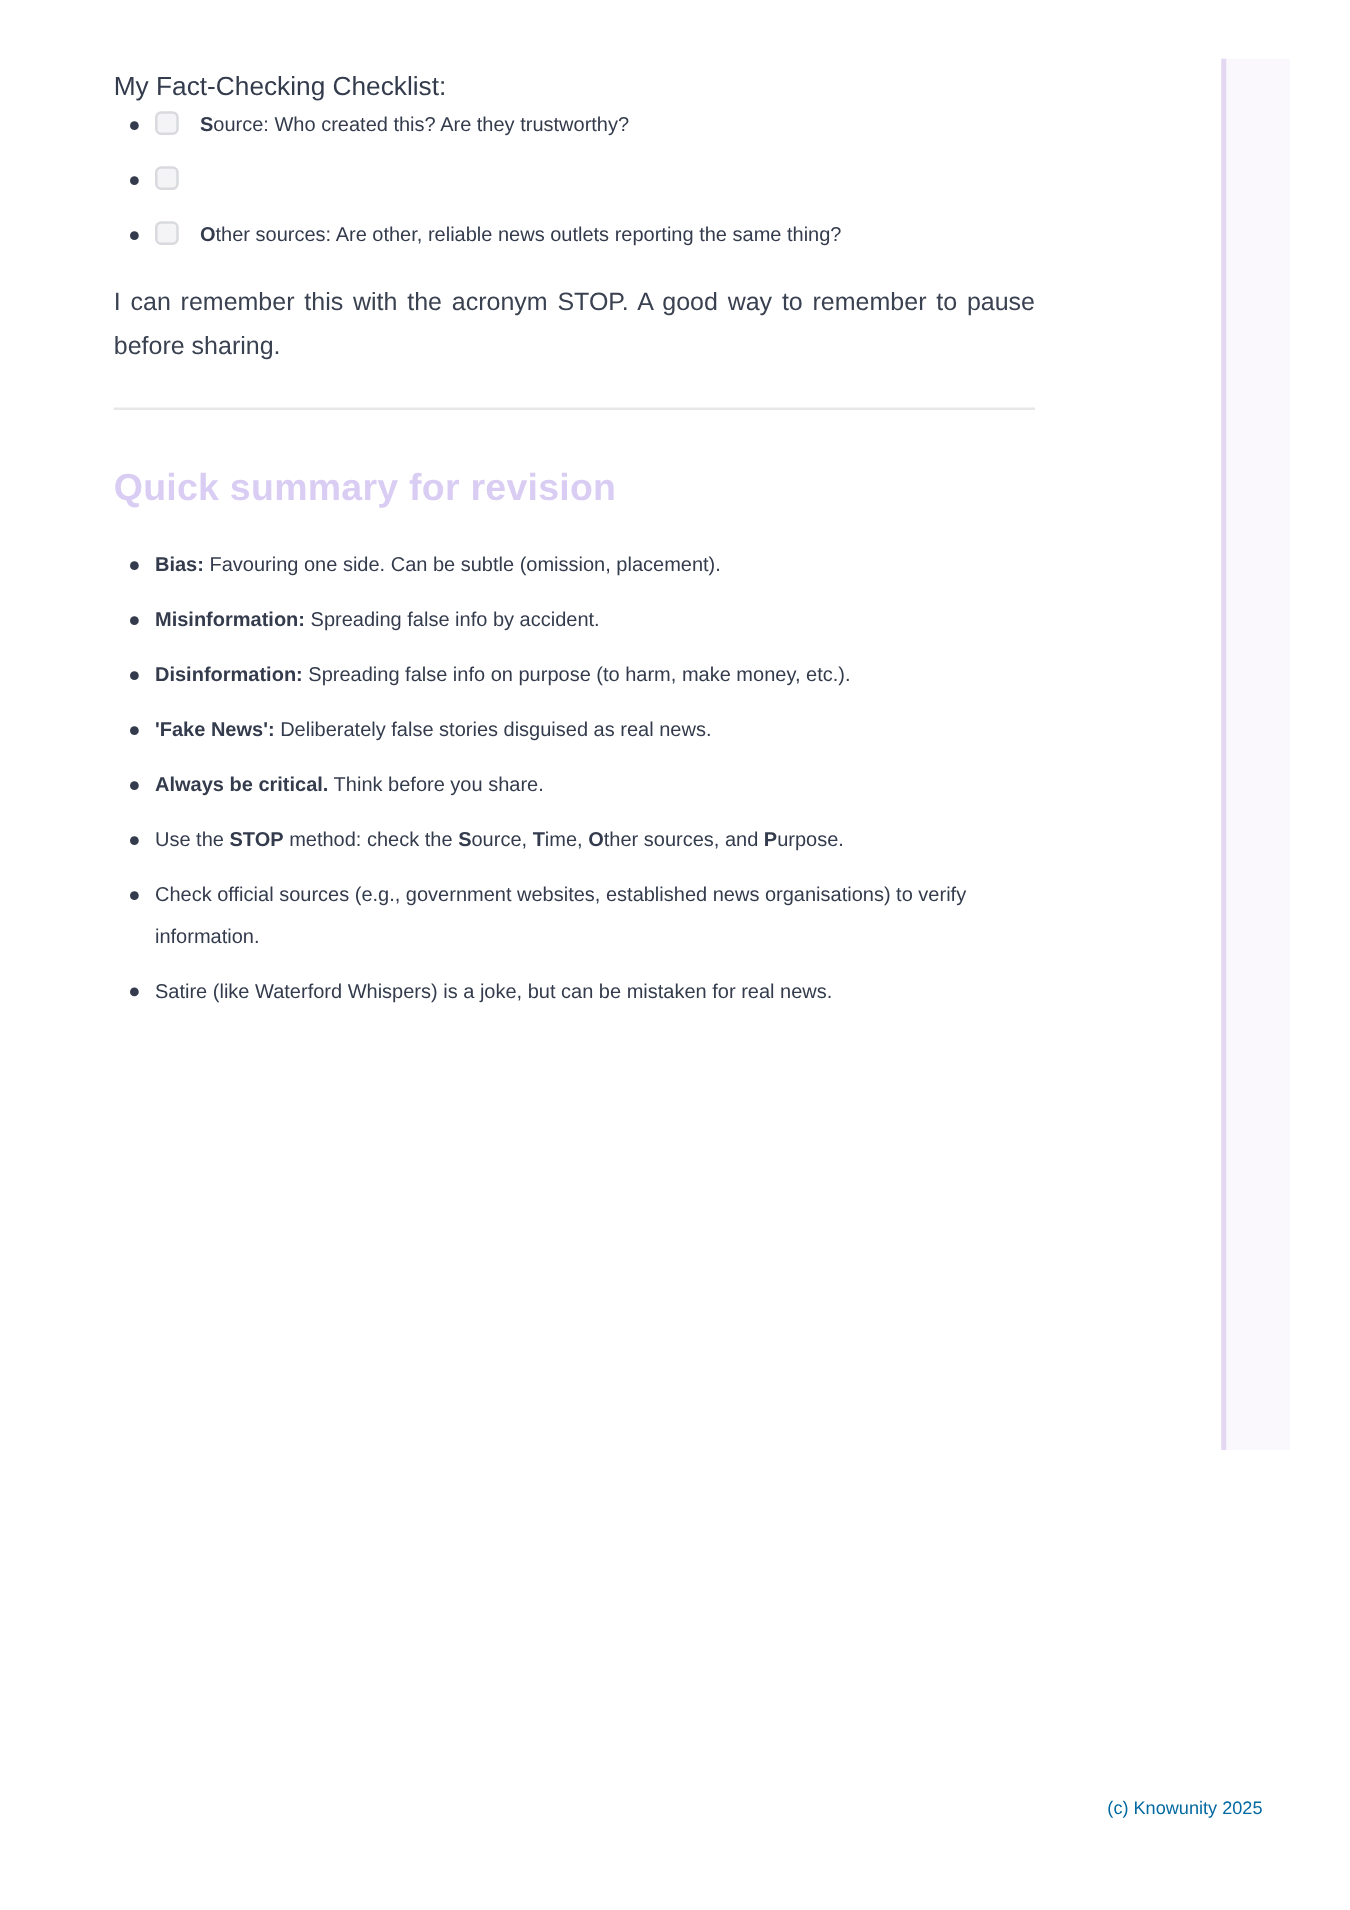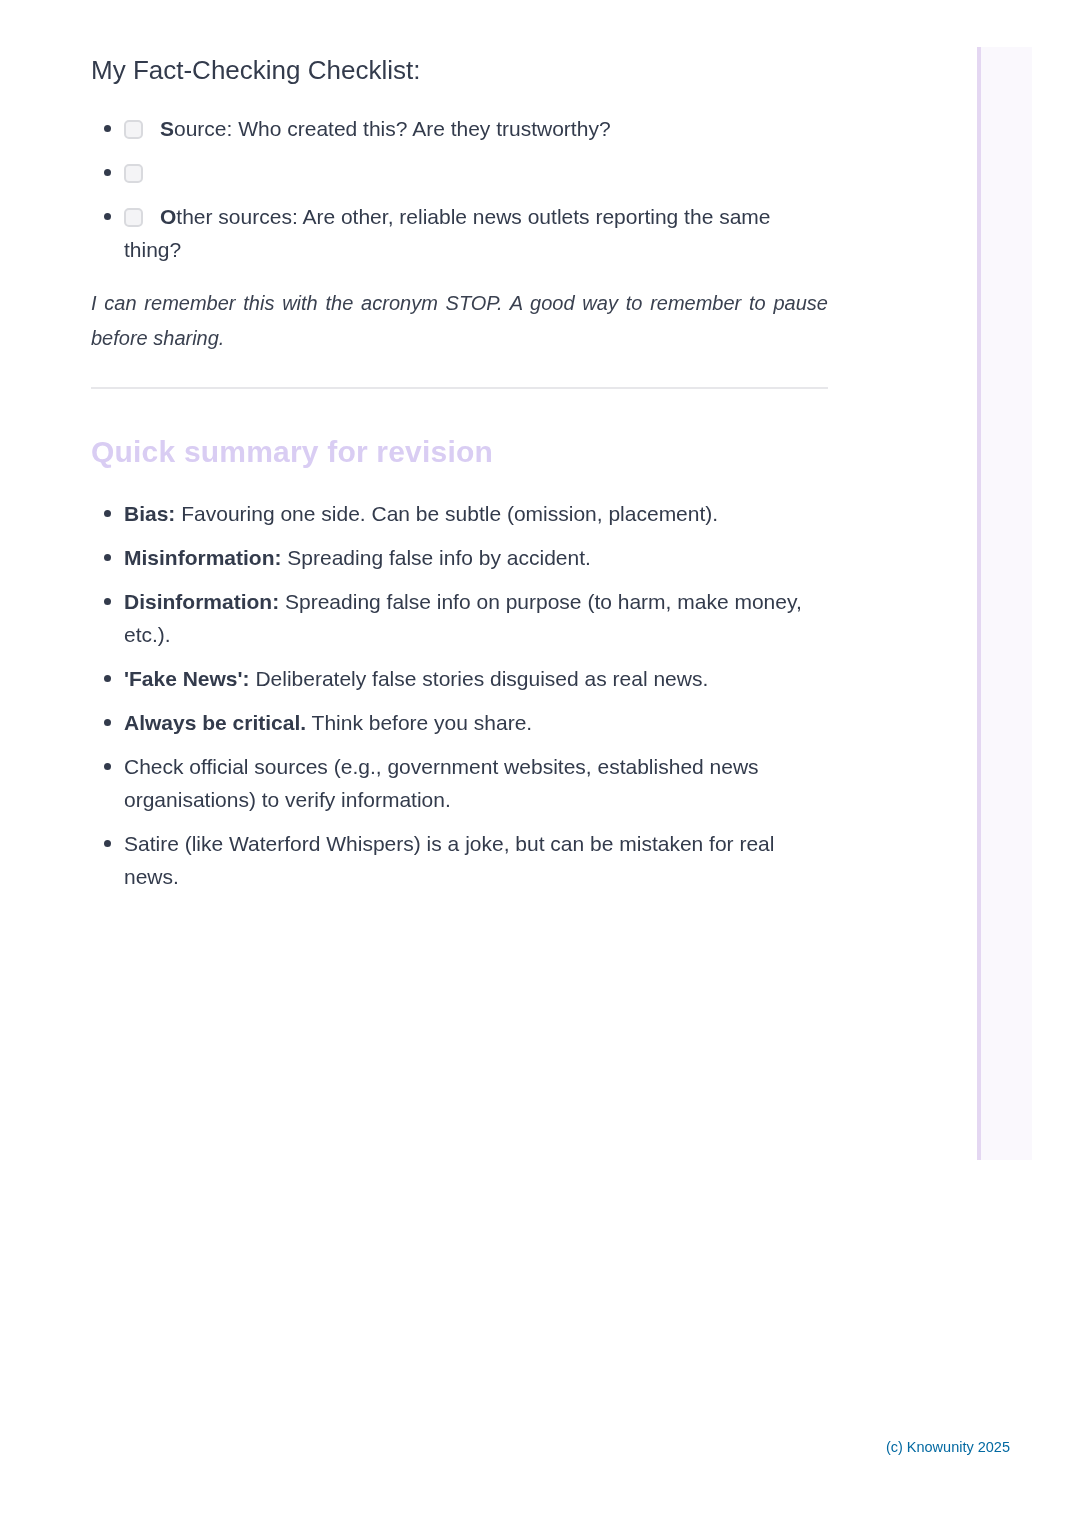--- a/index.html
+++ b/index.html
@@ -12,32 +12,31 @@
     color: #333b4c;
     overflow: hidden;
   }
   .content {
     position: absolute;
     left: 91px;
     top: 56px;
     width: 737px;
   }
   .doc-title {
-    font-size: 26px;
+    font-size: 21px;
     line-height: 28px;
     font-weight: 400;
-    margin-bottom: 28px;
   }
   ul.doc-list {
     list-style: none;
   }
   ul.doc-list > li {
     position: relative;
     padding-left: 33px;
-    font-size: 21px;
+    font-size: 16px;
     line-height: 33px;
     margin-bottom: 11px;
   }
   ul.doc-list > li::before {
     content: "";
     position: absolute;
     left: 13px;
     top: 13px;
     width: 7px;
     height: 7px;
@@ -48,21 +47,20 @@
     display: inline-block;
     width: 19px;
     height: 19px;
     border: 2px solid #d9dade;
     border-radius: 5px;
     background: #f4f4f6;
     vertical-align: -3px;
     margin-right: 17px;
   }
   .note {
-    font-style: italic;
     font-size: 20px;
     line-height: 35px;
     text-align: justify;
     margin-top: 20px;
     color: #3a4150;
   }
   hr.divider {
     border: none;
     border-top: 2px solid #e7e7ea;
     margin-top: 31px;
@@ -124,20 +122,21 @@
 
       <li><span><b>Misinformation:</b><span> Spreading false info by accident.</span></span></li>
 
       <li><span><b>Disinformation:</b><span> Spreading false info on purpose (to harm, make money, etc.).</span></span></li>
 
       <li><span><b>'Fake News':</b><span> Deliberately false stories disguised as real news.</span></span></li>
 
 
       <li><span><b>Always be critical.</b><span> Think before you share.</span></span></li>
 
+      <li><span><span>Use the </span><b>STOP</b><span> method: check the </span><b>S</b><span>ource, </span><b>T</b><span>ime, </span><b>O</b><span>ther sources, and </span><b>P</b><span>urpose.</span></span></li>
 
       <li><span><span>Check official sources (e.g., government websites, established news organisations) to verify information.</span></span></li>
 
       <li><span><span>Satire (like Waterford Whispers) is a joke, but can be mistaken for real news.</span></span></li>
     </ul>
 
 </div>
 
 <div class="next-page-edge"></div>
 

